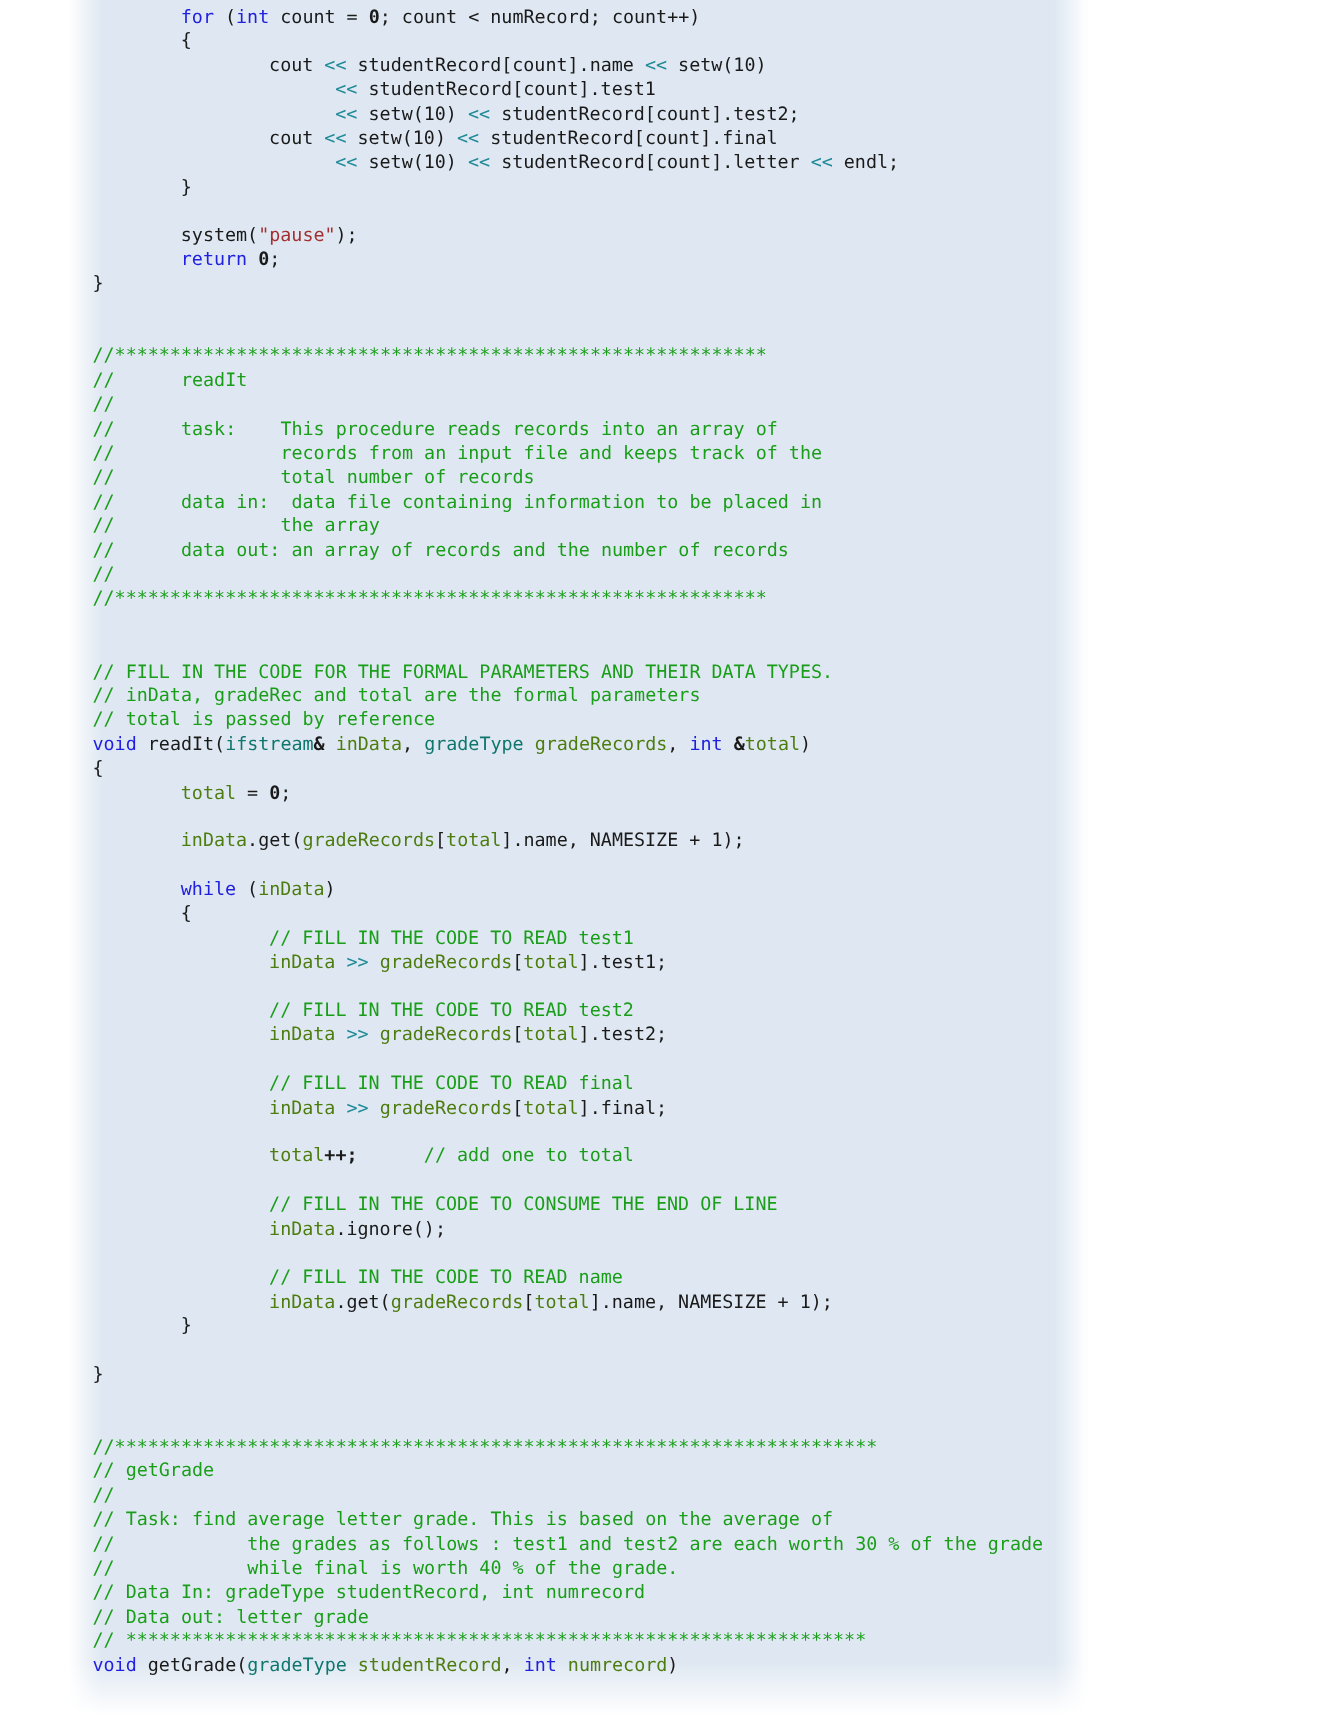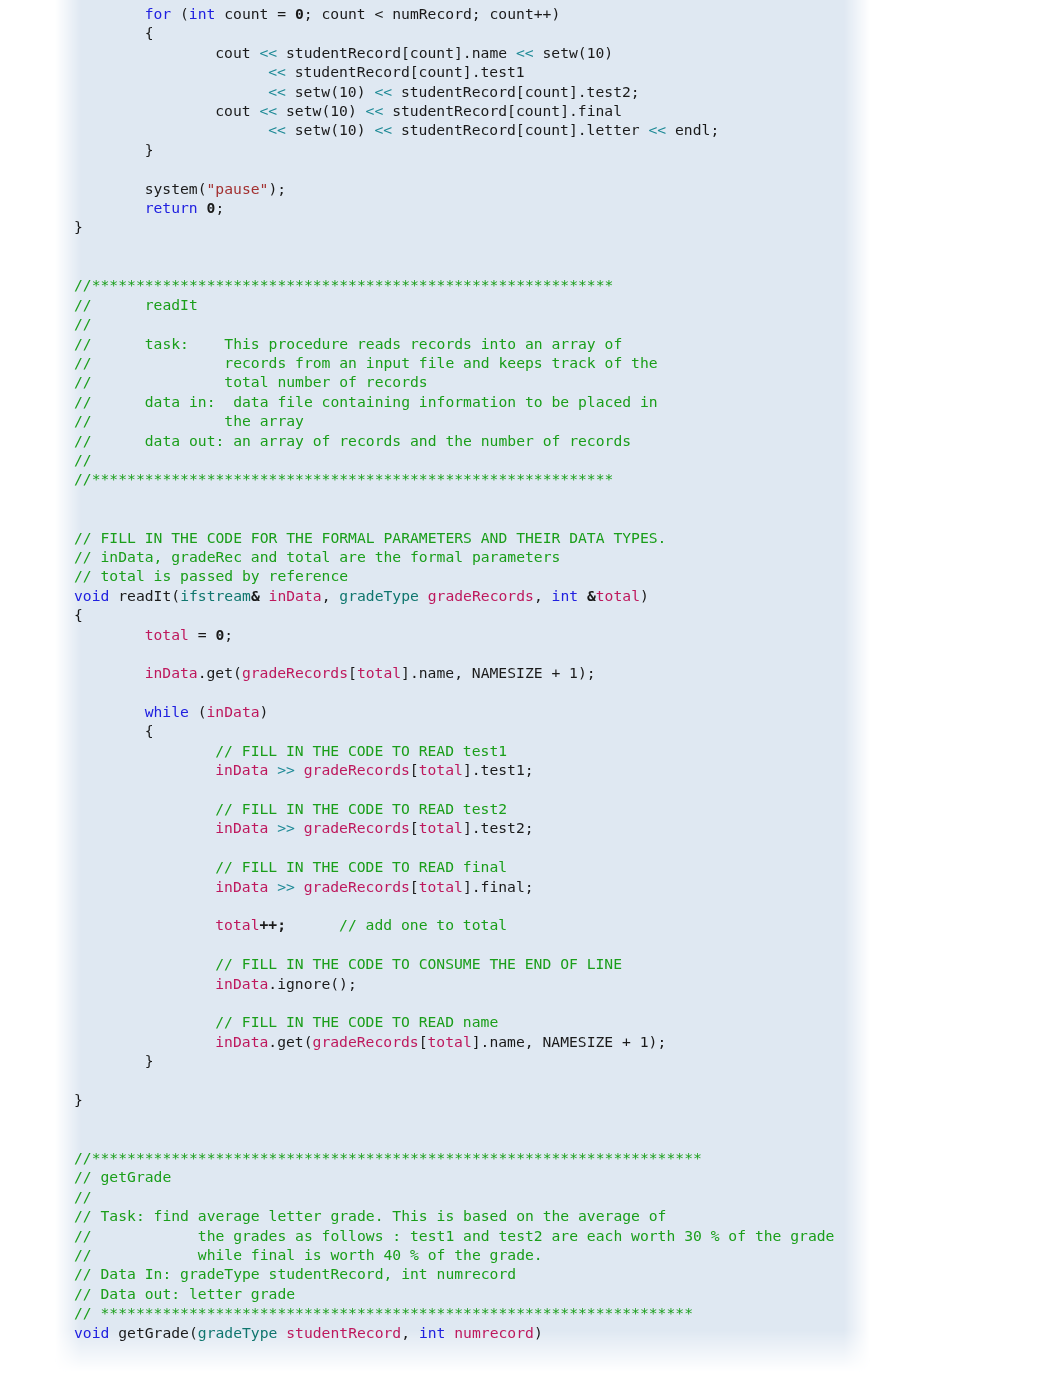--- a/index.html
+++ b/index.html
@@ -60,21 +60,21 @@
     padding-left: 70px;
     white-space: pre;
   }
 
   
   .kw   { color: #2020e0; }            
   .typ  { color: #0f766e; }            
   .op   { color: #1e8a96; }            
   .str  { color: #a33030; }            
   .cmt  { color: #1a9e1a; }            
-  .id   { color: #be185d; }            
+  .id   { color: #4d7c0f; }            
   .pln  { color: #1a1a1a; }            
   .num  { color: #1a1a1a; font-weight: bold; }
   .bld  { font-weight: bold; }
 </style>
 </head>
 <body>
 
 <div id="code-panel"></div>
 
 <div id="code-listing"><span class="ln" style="text-indent: 70.64px;"><span class="kw">for</span><span class="pln"> (</span><span class="kw">int</span><span class="pln"> count = </span><span class="num">0</span><span class="pln">; count &lt; numRecord; count++)</span></span><span class="ln" style="text-indent: 70.64px;"><span class="pln">{</span></span><span class="ln" style="text-indent: 141.28px;"><span class="pln">cout </span><span class="op">&lt;&lt;</span><span class="pln"> studentRecord[count].name </span><span class="op">&lt;&lt;</span><span class="pln"> setw(10)</span></span><span class="ln" style="text-indent: 194.26px;"><span class="op">&lt;&lt;</span><span class="pln"> studentRecord[count].test1</span></span><span class="ln" style="text-indent: 194.26px;"><span class="op">&lt;&lt;</span><span class="pln"> setw(10) </span><span class="op">&lt;&lt;</span><span class="pln"> studentRecord[count].test2;</span></span><span class="ln" style="text-indent: 141.28px;"><span class="pln">cout </span><span class="op">&lt;&lt;</span><span class="pln"> setw(10) </span><span class="op">&lt;&lt;</span><span class="pln"> studentRecord[count].final</span></span><span class="ln" style="text-indent: 194.26px;"><span class="op">&lt;&lt;</span><span class="pln"> setw(10) </span><span class="op">&lt;&lt;</span><span class="pln"> studentRecord[count].letter </span><span class="op">&lt;&lt;</span><span class="pln"> endl;</span></span><span class="ln" style="text-indent: 70.64px;"><span class="pln">}</span></span><span class="ln">&nbsp;</span><span class="ln" style="text-indent: 70.64px;"><span class="pln">system(</span><span class="str">"pause"</span><span class="pln">);</span></span><span class="ln" style="text-indent: 70.64px;"><span class="kw">return</span><span class="pln"> </span><span class="num">0</span><span class="pln">;</span></span><span class="ln"><span class="pln">}</span></span><span class="ln">&nbsp;</span><span class="ln">&nbsp;</span><span class="ln"><span class="cmt">//***********************************************************</span></span><span class="ln"><span class="cmt">//      readIt</span></span><span class="ln"><span class="cmt">//</span></span><span class="ln"><span class="cmt">//      task:    This procedure reads records into an array of</span></span><span class="ln"><span class="cmt">//               records from an input file and keeps track of the</span></span><span class="ln"><span class="cmt">//               total number of records</span></span><span class="ln"><span class="cmt">//      data in:  data file containing information to be placed in</span></span><span class="ln"><span class="cmt">//               the array</span></span><span class="ln"><span class="cmt">//      data out: an array of records and the number of records</span></span><span class="ln"><span class="cmt">//</span></span><span class="ln"><span class="cmt">//***********************************************************</span></span><span class="ln">&nbsp;</span><span class="ln">&nbsp;</span><span class="ln"><span class="cmt">// FILL IN THE CODE FOR THE FORMAL PARAMETERS AND THEIR DATA TYPES.</span></span><span class="ln"><span class="cmt">// inData, gradeRec and total are the formal parameters</span></span><span class="ln"><span class="cmt">// total is passed by reference</span></span><span class="ln"><span class="kw">void</span><span class="pln"> readIt(</span><span class="typ">ifstream</span><span class="bld">&amp;</span><span class="pln"> </span><span class="id">inData</span><span class="pln">, </span><span class="typ">gradeType</span><span class="pln"> </span><span class="id">gradeRecords</span><span class="pln">, </span><span class="kw">int</span><span class="pln"> </span><span class="bld">&amp;</span><span class="id">total</span><span class="pln">)</span></span><span class="ln"><span class="pln">{</span></span><span class="ln" style="text-indent: 70.64px;"><span class="id">total</span><span class="pln"> = </span><span class="num">0</span><span class="pln">;</span></span><span class="ln">&nbsp;</span><span class="ln" style="text-indent: 70.64px;"><span class="id">inData</span><span class="pln">.get(</span><span class="id">gradeRecords</span><span class="pln">[</span><span class="id">total</span><span class="pln">].name, NAMESIZE + 1);</span></span><span class="ln">&nbsp;</span><span class="ln" style="text-indent: 70.64px;"><span class="kw">while</span><span class="pln"> (</span><span class="id">inData</span><span class="pln">)</span></span><span class="ln" style="text-indent: 70.64px;"><span class="pln">{</span></span><span class="ln" style="text-indent: 141.28px;"><span class="cmt">// FILL IN THE CODE TO READ test1</span></span><span class="ln" style="text-indent: 141.28px;"><span class="id">inData</span><span class="pln"> </span><span class="op">&gt;&gt;</span><span class="pln"> </span><span class="id">gradeRecords</span><span class="pln">[</span><span class="id">total</span><span class="pln">].test1;</span></span><span class="ln">&nbsp;</span><span class="ln" style="text-indent: 141.28px;"><span class="cmt">// FILL IN THE CODE TO READ test2</span></span><span class="ln" style="text-indent: 141.28px;"><span class="id">inData</span><span class="pln"> </span><span class="op">&gt;&gt;</span><span class="pln"> </span><span class="id">gradeRecords</span><span class="pln">[</span><span class="id">total</span><span class="pln">].test2;</span></span><span class="ln">&nbsp;</span><span class="ln" style="text-indent: 141.28px;"><span class="cmt">// FILL IN THE CODE TO READ final</span></span><span class="ln" style="text-indent: 141.28px;"><span class="id">inData</span><span class="pln"> </span><span class="op">&gt;&gt;</span><span class="pln"> </span><span class="id">gradeRecords</span><span class="pln">[</span><span class="id">total</span><span class="pln">].final;</span></span><span class="ln">&nbsp;</span><span class="ln" style="text-indent: 141.28px;"><span class="id">total</span><span class="bld">++;</span><span class="pln">      </span><span class="cmt">// add one to total</span></span><span class="ln">&nbsp;</span><span class="ln" style="text-indent: 141.28px;"><span class="cmt">// FILL IN THE CODE TO CONSUME THE END OF LINE</span></span><span class="ln" style="text-indent: 141.28px;"><span class="id">inData</span><span class="pln">.ignore();</span></span><span class="ln">&nbsp;</span><span class="ln" style="text-indent: 141.28px;"><span class="cmt">// FILL IN THE CODE TO READ name</span></span><span class="ln" style="text-indent: 141.28px;"><span class="id">inData</span><span class="pln">.get(</span><span class="id">gradeRecords</span><span class="pln">[</span><span class="id">total</span><span class="pln">].name, NAMESIZE + 1);</span></span><span class="ln" style="text-indent: 70.64px;"><span class="pln">}</span></span><span class="ln">&nbsp;</span><span class="ln"><span class="pln">}</span></span><span class="ln">&nbsp;</span><span class="ln">&nbsp;</span><span class="ln"><span class="cmt">//*********************************************************************</span></span><span class="ln"><span class="cmt">// getGrade</span></span><span class="ln"><span class="cmt">//</span></span><span class="ln"><span class="cmt">// Task: find average letter grade. This is based on the average of</span></span><span class="ln"><span class="cmt">//            the grades as follows : test1 and test2 are each worth 30 % of the grade</span></span><span class="ln"><span class="cmt">//            while final is worth 40 % of the grade.</span></span><span class="ln"><span class="cmt">// Data In: gradeType studentRecord, int numrecord</span></span><span class="ln"><span class="cmt">// Data out: letter grade</span></span><span class="ln"><span class="cmt">// *******************************************************************</span></span><span class="ln"><span class="kw">void</span><span class="pln"> getGrade(</span><span class="typ">gradeType</span><span class="pln"> </span><span class="id">studentRecord</span><span class="pln">, </span><span class="kw">int</span><span class="pln"> </span><span class="id">numrecord</span><span class="pln">)</span></span></div>

